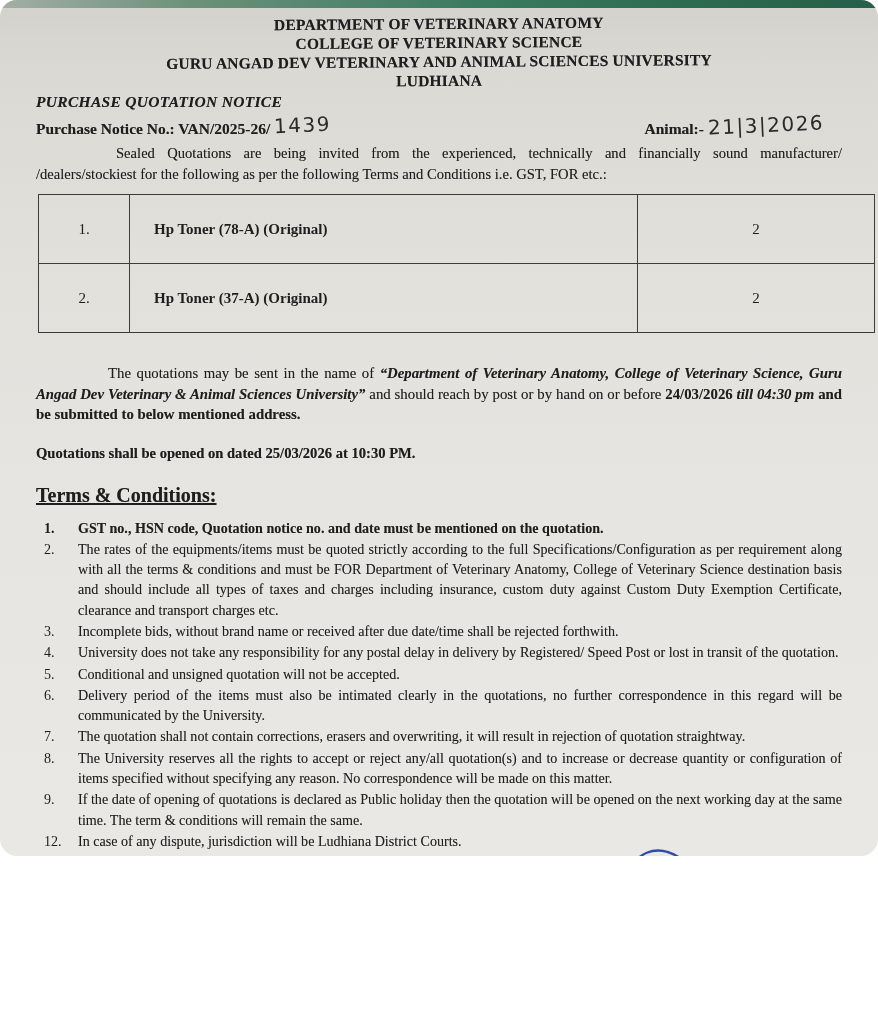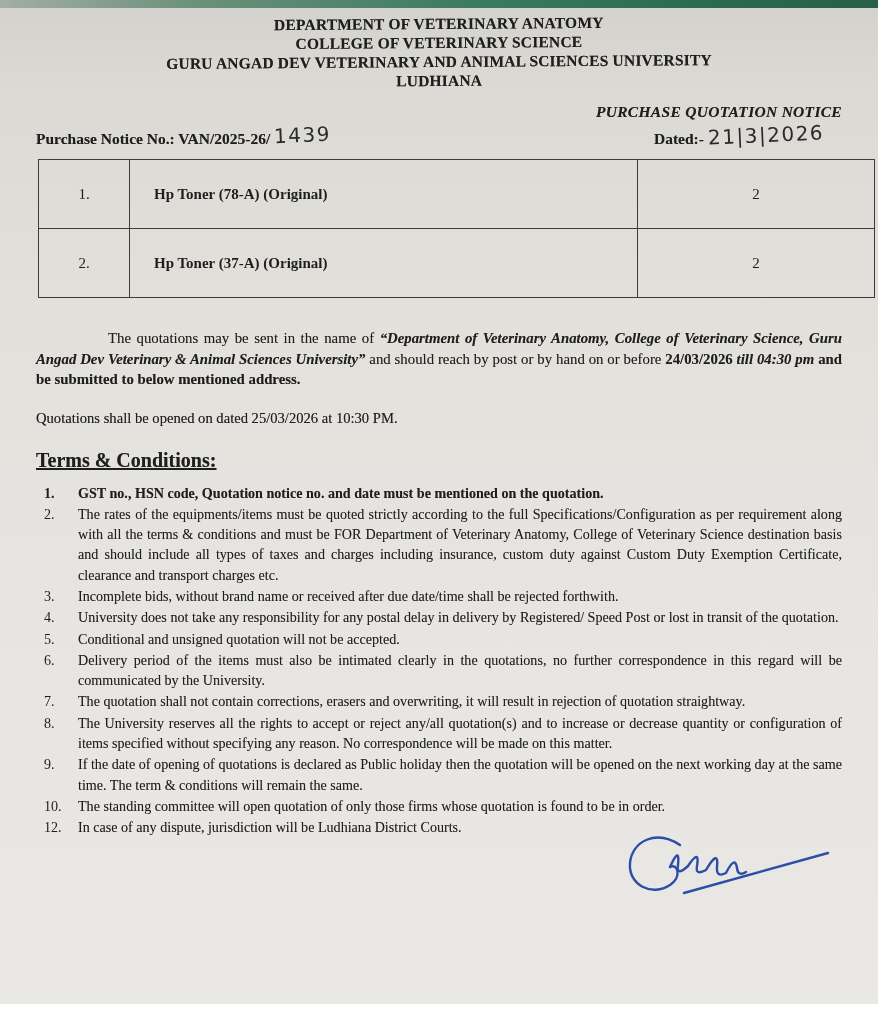--- a/index.html
+++ b/index.html
@@ -1,50 +1,51 @@
 <!DOCTYPE html>
 <html><head>
 <meta charset="utf-8">
 <style>
   html,body{margin:0;padding:0;}
   .paper{
     position:relative;
-    width:878px;height:1004px;
+    width:878px;height:856px;
     background:linear-gradient(180deg,#d3d1cc 0%,#dbd9d4 8%,#e2e0db 30%,#e7e5e1 60%,#eae8e4 100%);
     font-family:"Liberation Serif", serif;
     color:#1e1e1e;
     overflow:hidden;
+    border-radius:17px;
   }
   .green-strip{
     position:absolute;top:0;left:0;width:100%;height:8px;
     background:linear-gradient(90deg,#a3afa3 0%,#6b917a 22%,#3a7a5e 55%,#2c6a50 80%,#275f49 100%);
   }
   .content{padding:14px 36px 0 36px;}
   .hdr{text-align:center;font-weight:bold;font-size:15.5px;line-height:19px;letter-spacing:.2px;transform:rotate(-.4deg);}
   .hdr .hline{text-shadow:0 0 .5px rgba(30,30,30,.55);}
-  .doc-title{text-align:right;font-weight:bold;font-style:italic;font-size:15.5px;margin-top:13px;letter-spacing:.3px;text-shadow:0 0 .5px rgba(30,30,30,.5);}
+  .doc-title{text-align:left;font-weight:bold;font-style:italic;font-size:15.5px;margin-top:3px;letter-spacing:.3px;text-shadow:0 0 .5px rgba(30,30,30,.5);}
   .notice-row{display:flex;justify-content:space-between;align-items:flex-start;font-weight:bold;font-size:15.5px;margin-top:4px;text-shadow:0 0 .4px rgba(30,30,30,.45);}
   .hand{
     font-family:"DejaVu Sans", sans-serif;font-weight:400;font-size:20px;
     display:inline-block;transform:rotate(-2.5deg);letter-spacing:1.5px;
     color:#2a2a2a;text-shadow:none;margin-left:4px;position:relative;top:-2px;
   }
   .dated-wrap{margin-right:18px;}
   .para{font-size:14.6px;text-align:justify;line-height:20.5px;text-shadow:0 0 .35px rgba(30,30,30,.4);}
   .intro{text-indent:80px;margin-top:4px;}
   .qtable{border-collapse:collapse;margin:10px 0 0 2px;table-layout:fixed;width:804px;}
   .qtable td,.qtable th{border:1.6px solid #3c3c3c;font-size:15px;background:transparent;}
   .qtable th{font-weight:bold;height:46px;text-shadow:0 0 .4px rgba(30,30,30,.5);}
   .qtable td{height:66px;}
   .col-sr{width:88px;text-align:center;}
   .col-part{width:482px;font-weight:bold;}
   .qtable td.col-part{padding-left:24px;}
   .col-qty{width:234px;text-align:center;}
   .addr-para{text-indent:72px;margin-top:30px;font-size:14.8px;}
-  .opening-line{margin-top:20px;font-weight:normal;font-size:14.6px;text-shadow:0 0 .4px rgba(30,30,30,.5);}
+  .opening-line{margin-top:20px;font-weight:bold;font-size:14.6px;text-shadow:0 0 .4px rgba(30,30,30,.5);}
   .terms-head{margin-top:22px;text-align:left;font-weight:bold;font-size:20px;text-decoration:underline;text-shadow:0 0 .4px rgba(30,30,30,.5);}
   .terms{margin-top:11px;}
   .term{display:flex;margin-bottom:1px;font-size:14.1px;line-height:20.3px;}
   .tno{width:30px;flex:0 0 30px;text-align:left;padding-left:8px;box-sizing:border-box;}
   .ttext{flex:1;text-align:justify;padding-left:12px;text-shadow:0 0 .3px rgba(30,30,30,.35);}
   .term.bold .tno,.term.bold .ttext{font-weight:bold;}
   .sig-zone{position:relative;height:64px;}
   .sig-svg{position:absolute;right:-6px;top:-12px;}
 </style>
 </head>
@@ -62,24 +63,25 @@
       <div class="hline">LUDHIANA</div>
     </div>
 
     <div class="doc-title">PURCHASE QUOTATION NOTICE</div>
 
     <div class="notice-row">
       <div>
         <span>Purchase Notice No.: VAN/2025-26/</span><span class="hand">1439</span>
       </div>
       <div class="dated-wrap">
-        <span>Dated:-</span><span class="hand">21|3|2026</span>
+        <span>Animal:-</span><span class="hand">21|3|2026</span>
       </div>
     </div>
 
+    <div class="para intro">Sealed Quotations are being invited from the experienced, technically and financially sound manufacturer/ /dealers/stockiest for the following as per the following Terms and Conditions i.e. GST, FOR etc.:</div>
 
     <table class="qtable">
       <tbody>
       <tr>
         <td class="col-sr">1.</td>
         <td class="col-part">Hp Toner (78-A) (Original)</td>
         <td class="col-qty">2</td>
       </tr>
       <tr>
         <td class="col-sr">2.</td>
@@ -126,24 +128,20 @@
         </div>
       <div class="term">
           <span class="tno">8.</span>
           <span class="ttext">The University reserves all the rights to accept or reject any/all quotation(s) and to increase or decrease quantity or configuration of items specified without specifying any reason. No correspondence will be made on this matter.</span>
         </div>
       <div class="term">
           <span class="tno">9.</span>
           <span class="ttext">If the date of opening of quotations is declared as Public holiday then the quotation will be opened on the next working day at the same time. The term &amp; conditions will remain the same.</span>
         </div>
       <div class="term">
-          <span class="tno">10.</span>
-          <span class="ttext">The standing committee will open quotation of only those firms whose quotation is found to be in order.</span>
-        </div>
-      <div class="term">
           <span class="tno">12.</span>
           <span class="ttext">In case of any dispute, jurisdiction will be Ludhiana District Courts.</span>
         </div>
     </div>
 
     <div class="sig-zone">
       <svg class="sig-svg" width="230" height="78" viewBox="0 0 230 78">
         <g fill="none" stroke="#2e4da8" stroke-width="2.4" stroke-linecap="round" stroke-linejoin="round">
           <path d="M62,18 C38,2 14,14 12,36 C10,58 34,70 52,58 C64,50 60,36 52,40"></path>
           <path d="M52,40 q10,-22 8,-2 q-2,12 10,1 q12,-18 9,0 q-2,10 9,4 q13,-22 11,-3 q-1,11 9,6 q9,-18 11,-5 q1,9 9,4"></path>

